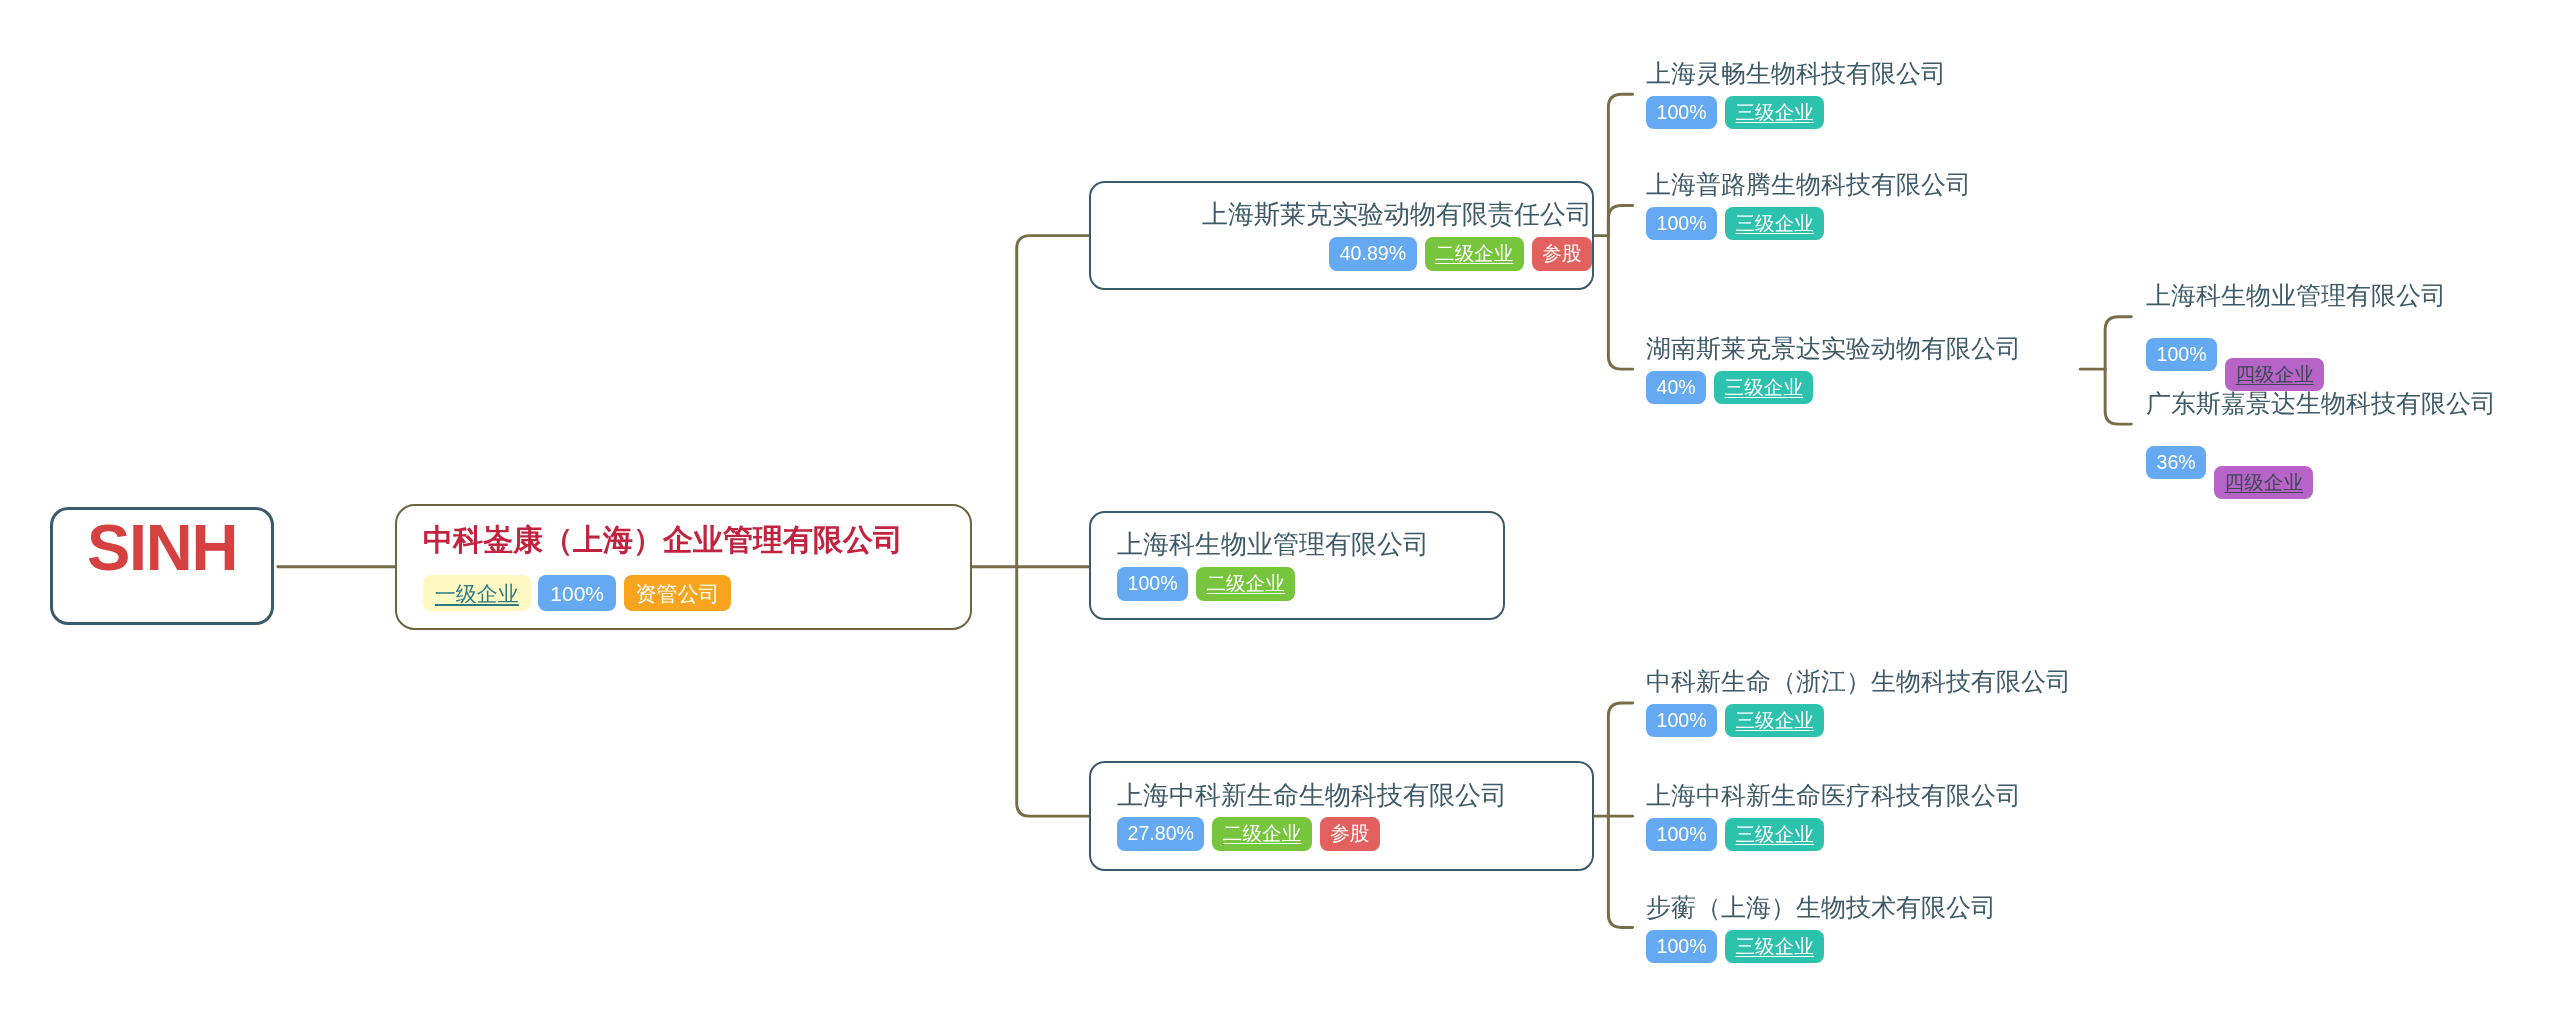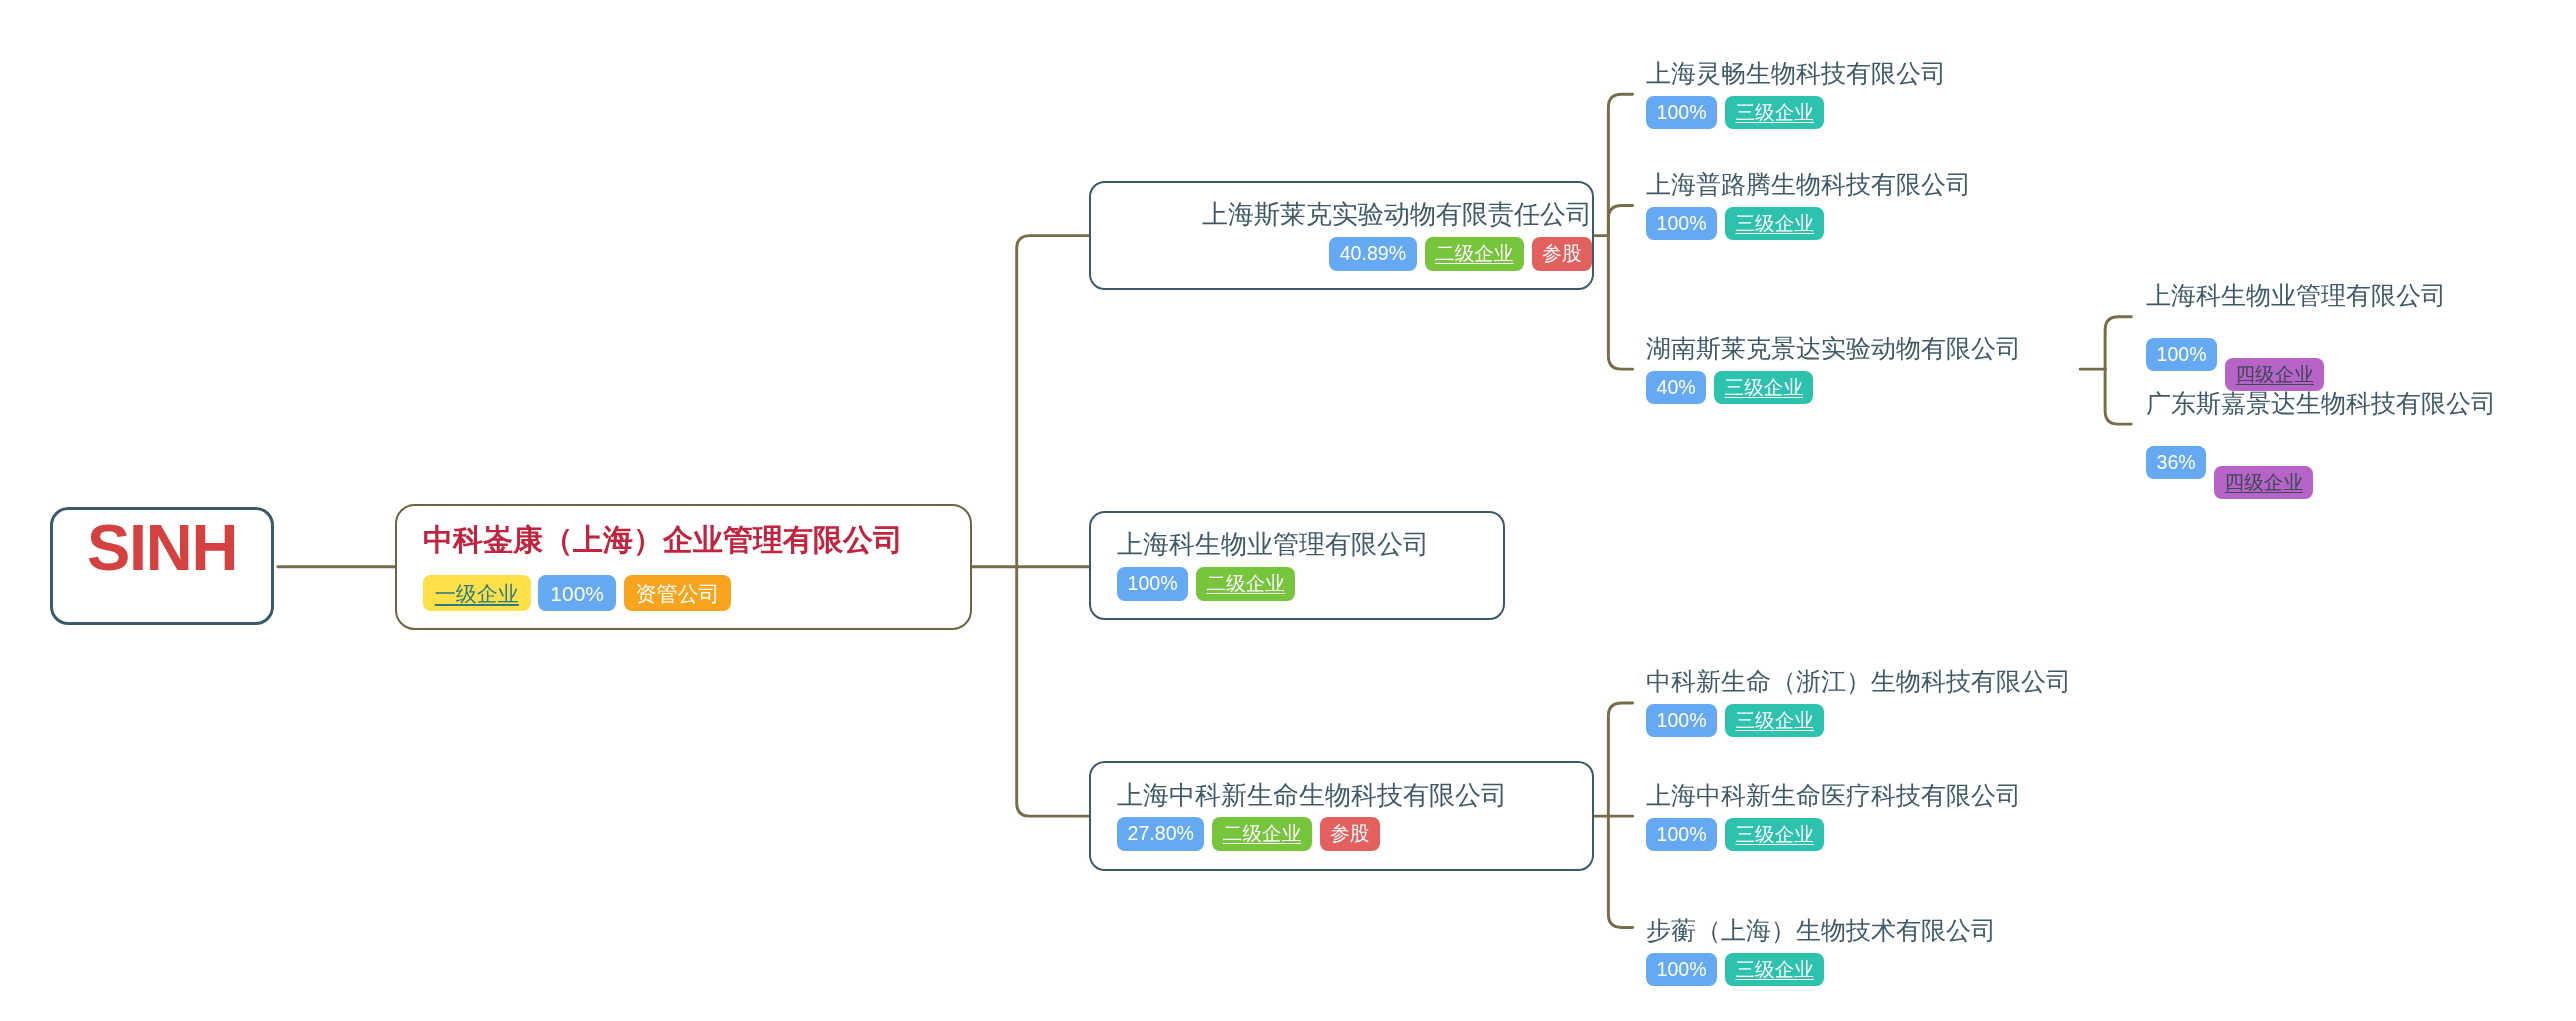--- a/index.html
+++ b/index.html
@@ -54,32 +54,32 @@
   .leaf-title { color: #3e5a68; font-size: 25px; line-height: 31px; white-space: nowrap; }
   .leaf-l3 { left: 1646px; }
   .leaf-l4 { left: 2146px; }
   .pos-lingchang { top: 58px; }
   .pos-puluteng  { top: 169px; }
   .pos-hnsljd    { top: 333px; }
   .pos-hnjt      { top: 280px; }
   .pos-gdsjjd    { top: 388px; }
   .pos-zjzj      { top: 666px; }
   .pos-yiliao    { top: 780px; }
-  .pos-buheng    { top: 915px; }
+  .pos-buheng    { top: 892px; }
 
   
   .badge-row { display: flex; gap: 7.9px; align-items: center; }
   .badge {
     font-size: 19.6px; line-height: 1; padding: 7.2px 10.5px;
     border-radius: 7.9px; color: #ffffff; white-space: nowrap;
   }
   .root-box .badge { font-size: 21px; padding: 7.9px 11.8px; }
   .badge-percent { background: #64a9f2; }
   .badge-level   { text-decoration: underline; text-underline-offset: 2.6px; }
-  .badge-level1  { background: #fde047; color: #2d7a85; }
+  .badge-level1  { background: #fef9c3; color: #2d7a85; }
   .badge-level2  { background: #77c43d; }
   .badge-level3  { background: #2cc2ad; }
   .badge-level4  { background: #b763c8; color: #3b4953; margin-top: 40px; }
   .badge-orange  { background: #f8a41f; }
   .badge-red     { background: #e2615e; }
 </style>
 </head>
 <body>
 
 <div id="stage">

